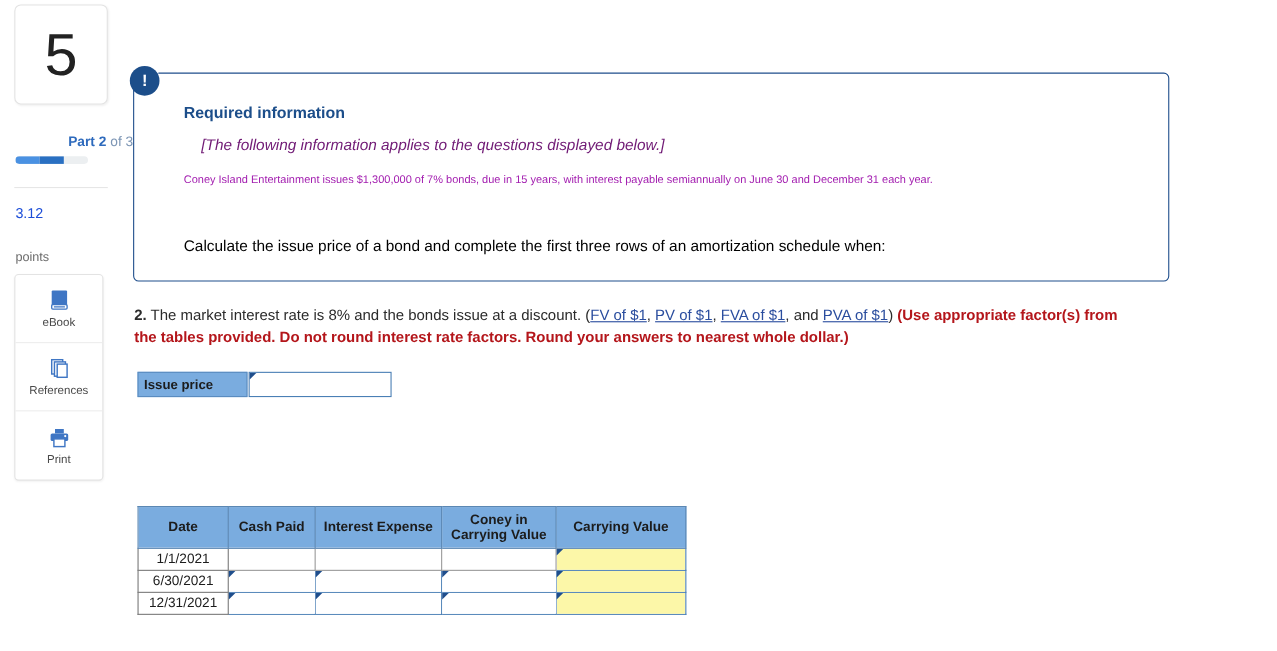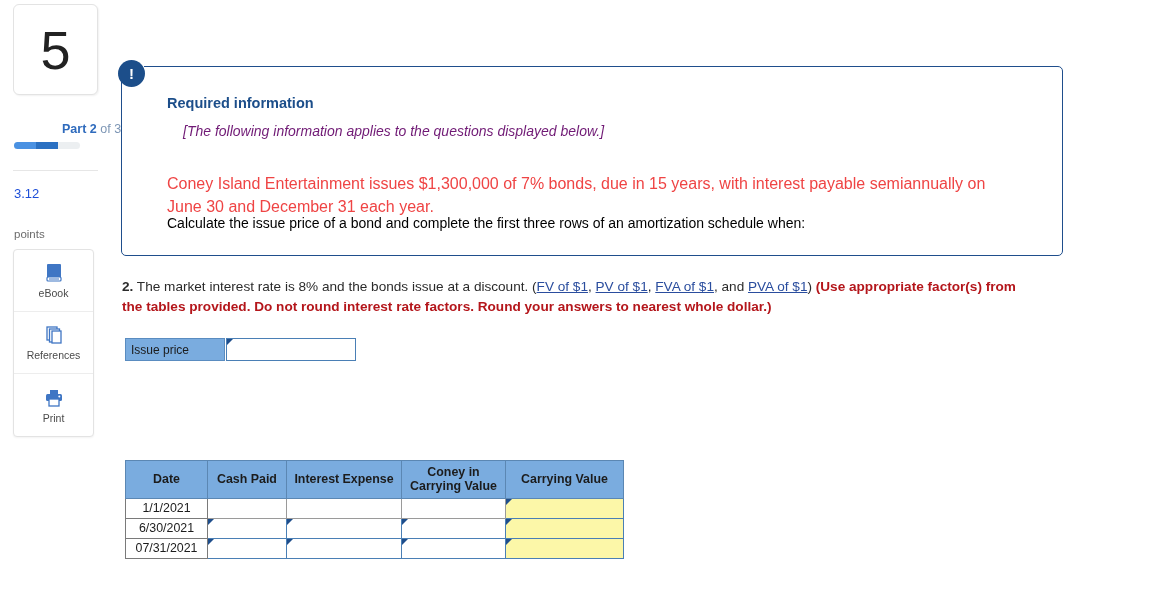--- a/index.html
+++ b/index.html
@@ -178,24 +178,23 @@
     font-size: 14px;
     font-style: italic;
     color: #701a75;
     margin-left: 16px;
   }
   .req-body {
     position: absolute;
     left: 45px;
     top: 90px;
     width: 845px;
-    font-size: 16px;
-    color: #ef4444;
+    font-size: 10px;
+    color: #a21caf;
     line-height: 1.42;
-    margin-top: 16px;
   }
   .req-body2 {
     position: absolute;
     left: 45px;
     top: 147px;
     width: 845px;
     font-size: 14px;
     color: #000000;
     line-height: 1.42;
   }
@@ -231,20 +230,21 @@
   }
   .ip-label {
     width: 100px;
     background: #7aacdf;
     border: 1px solid #5a8cc0;
     font-size: 12px;
     color: #1c1c1c;
     display: flex;
     align-items: center;
     padding-left: 5px;
+    font-weight: bold;
   }
   .ip-input-wrap {
     position: relative;
     width: 130px;
     border: 1px solid #4a7fb5;
     background: #ffffff;
     margin-left: 1px;
   }
   .ip-input {
     width: 100%;
@@ -464,21 +464,21 @@
           <div class="flagmark"></div>
           <input class="cellinput" type="text" value="" style="">
         </td>
         <td class="yellowcell">
           <div class="flagmark"></div>
           <input class="cellinput" type="text" value="" style="">
         </td>
       </tr>
 
       <tr>
-        <td class="datecell">07/31/2021</td>
+        <td class="datecell">12/31/2021</td>
         <td class="inputcell">
           <div class="flagmark"></div>
           <input class="cellinput" type="text" value="" style="">
         </td>
         <td class="inputcell">
           <div class="flagmark"></div>
           <input class="cellinput" type="text" value="" style="">
         </td>
         <td class="inputcell">
           <div class="flagmark"></div>

